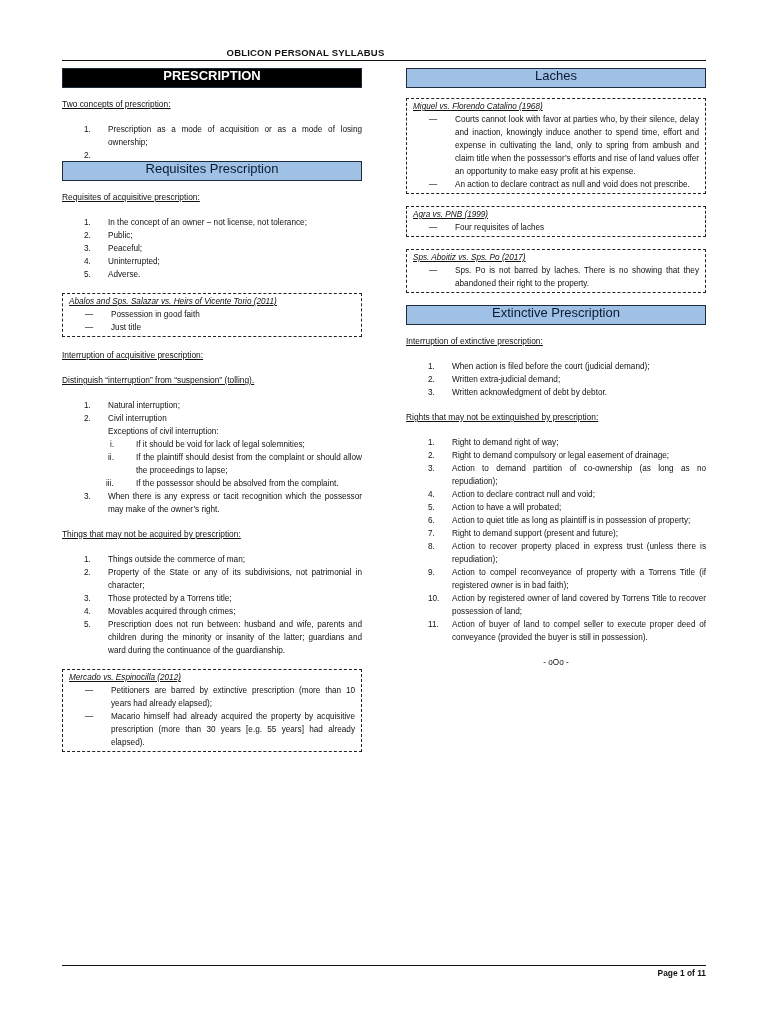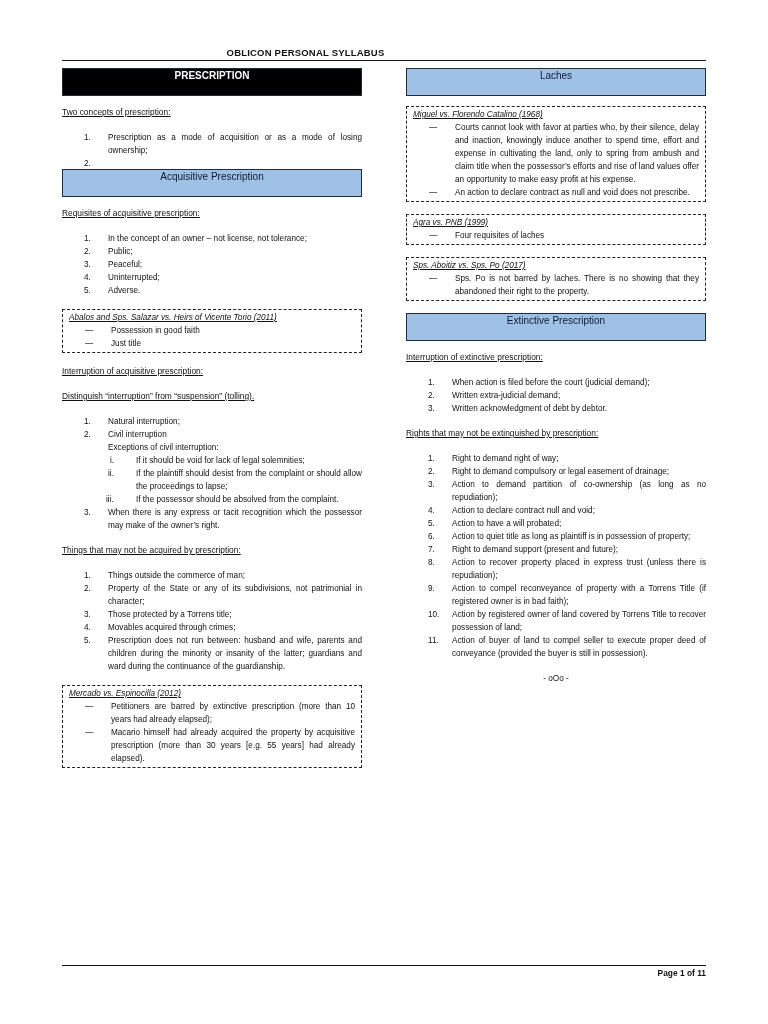--- a/index.html
+++ b/index.html
@@ -6,21 +6,21 @@
   html, body { width: 768px; height: 1024px; background: #ffffff; overflow: hidden; }
   body { font-family: "Liberation Sans", sans-serif; color: #111; font-size: 8.2px; line-height: 13px; position: relative; }
 
   .page-title { position: absolute; top: 46px; left: 0; width: 611px; text-align: center; font-weight: bold; font-size: 9.5px; letter-spacing: 0.2px; }
   .top-rule { position: absolute; top: 60px; left: 62px; width: 644px; height: 1px; background: #111; }
 
   .col { position: absolute; top: 68px; width: 300px; }
   .col-left { left: 62px; }
   .col-right { left: 406px; }
 
-  .bar { height: 28px; line-height: 13px; text-align: center; font-size: 10px; font-weight: bold; border: 1px solid #1f2a3a; margin-bottom: 10px; }
+  .bar { height: 20px; line-height: 13px; text-align: center; font-size: 13px; font-weight: bold; border: 1px solid #1f2a3a; margin-bottom: 10px; }
   .bar-black { background: #000; color: #fff; font-weight: bold; }
   .bar-blue { background: #9fc1e6; color: #0c1a33; font-weight: normal; }
 
   .heading { text-decoration: underline; font-size: 8.4px; margin-bottom: 12px; }
 
   ol.list { list-style: none; margin-left: 22px; margin-bottom: 12px; }
   ol.list li { position: relative; padding-left: 24px; text-align: justify; }
   ol.list li .num { position: absolute; left: 0; top: 0; }
 
   ol.sub { list-style: none; margin-left: 0; }
@@ -46,21 +46,21 @@
 
 <div class="col col-left">
   <div class="bar bar-black">PRESCRIPTION</div>
 
   <div class="heading">Two concepts of prescription:</div>
   <ol class="list">
     <li><span class="num">1.</span><span>Prescription as a mode of acquisition or as a mode of losing ownership;</span></li>
     <li><span class="num">2.</span></li>
   </ol>
 
-  <div class="bar bar-blue">Acquisitive Prescription</div>
+  <div class="bar bar-blue">Requisites Prescription</div>
 
   <div class="heading">Requisites of acquisitive prescription:</div>
   <ol class="list">
     <li><span class="num">1.</span><span>In the concept of an owner – not license, not tolerance;</span></li>
     <li><span class="num">2.</span><span>Public;</span></li>
     <li><span class="num">3.</span><span>Peaceful;</span></li>
     <li><span class="num">4.</span><span>Uninterrupted;</span></li>
     <li><span class="num">5.</span><span>Adverse.</span></li>
   </ol>
 

